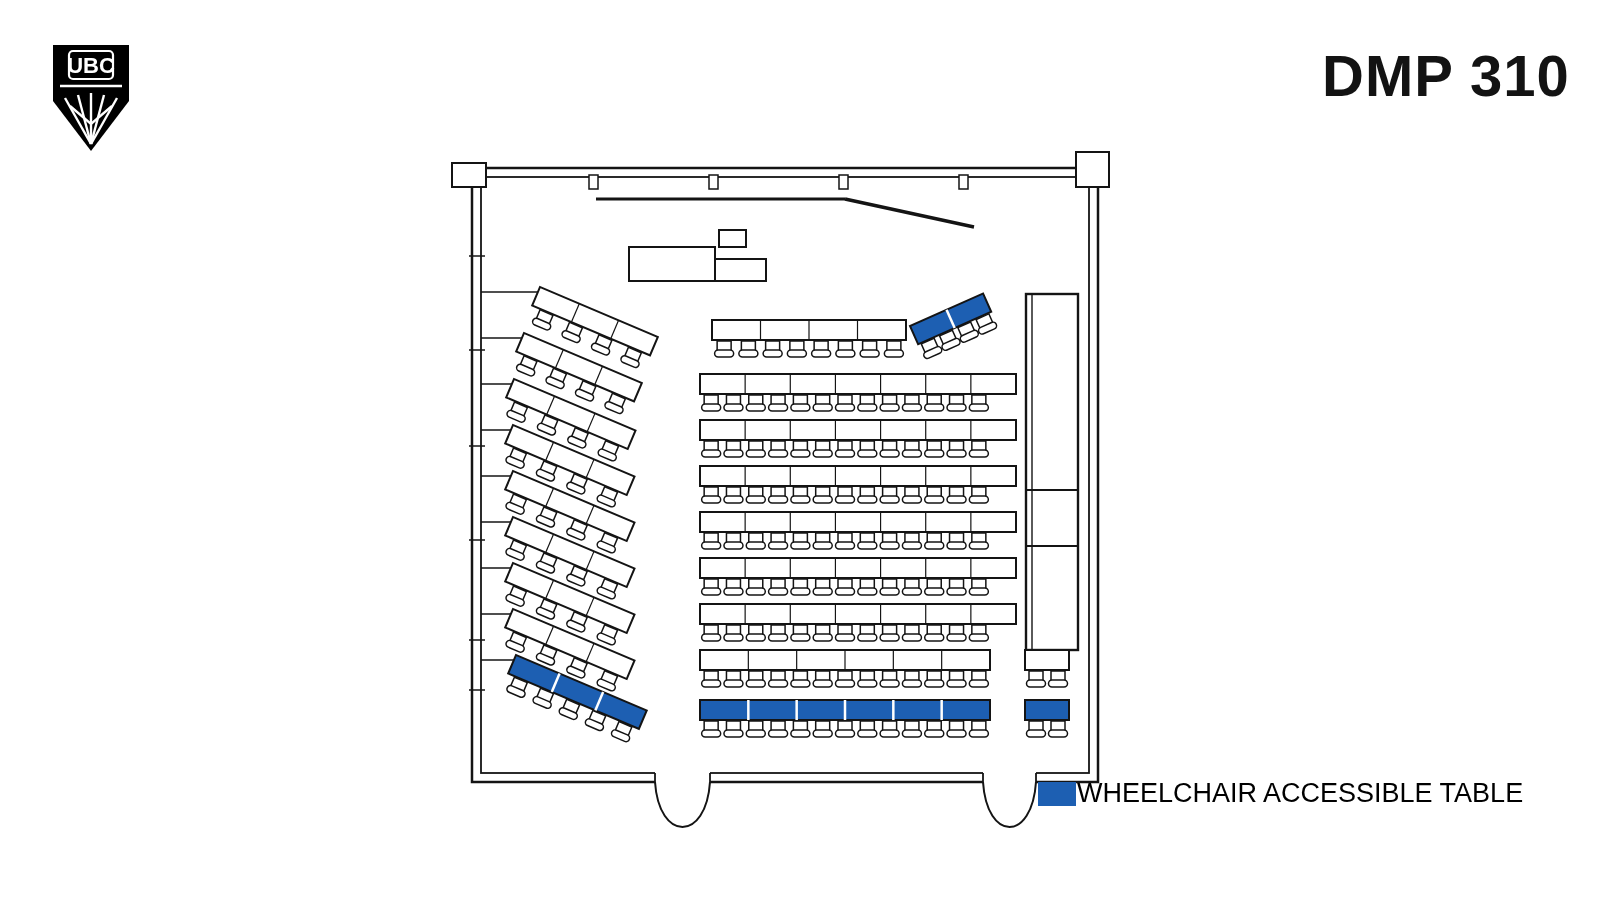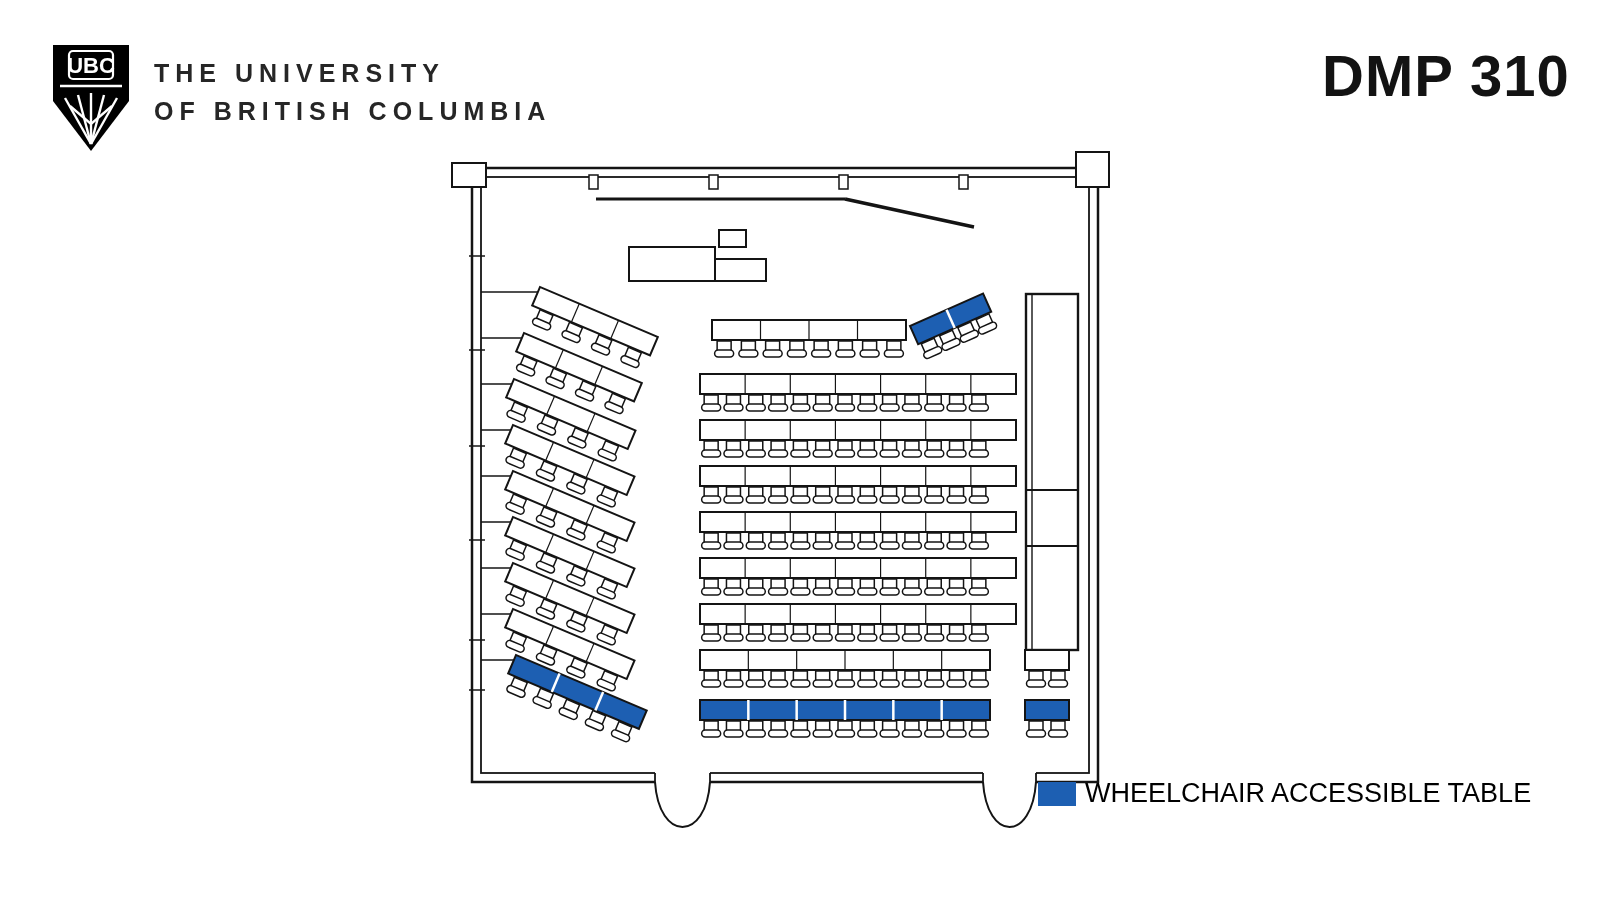--- a/index.html
+++ b/index.html
@@ -1,23 +1,23 @@
 <!DOCTYPE html>
 <html><head>
 <meta charset="utf-8">
 <style>
   * { margin:0; padding:0; box-sizing:border-box; }
   html, body { width:1602px; height:902px; background:#fff; font-family:"Liberation Sans", sans-serif; }
   .page { position:relative; width:1602px; height:902px; overflow:hidden; background:#fff; }
   #floorplan { position:absolute; left:0; top:0; }
-  .header-brand { position:absolute; left:52px; top:44px; display:flex; align-items:flex-start; gap:24px; }
+  .header-brand { position:absolute; left:52px; top:44px; display:flex; align-items:flex-end; gap:12px; }
   .crest { width:78px; height:108px; display:block; }
   .wordmark { margin-top:10px; font-weight:bold; color:#262626; font-size:25px; letter-spacing:6px; line-height:38px; white-space:nowrap; }
   .room-title { position:absolute; left:1322px; top:42px; font-size:58px; font-weight:bold; color:#131313; letter-spacing:1px; white-space:nowrap; }
-  .legend { position:absolute; left:1038px; top:778px; display:flex; align-items:center; gap:9px; }
+  .legend { position:absolute; left:1038px; top:778px; display:flex; align-items:center; gap:1px; }
   .legend .swatch { width:38px; height:24px; display:inline-block; background:#1d5fb2; }
   .legend .label { font-size:27px; color:#000; white-space:nowrap; }
 </style>
 </head>
 <body>
 
 <div class="page">
 
   <svg id="floorplan" width="1602" height="902" viewBox="0 0 1602 902">
       <g>
@@ -833,24 +833,20 @@
       <path d="M8 42 H70" stroke="#fff" stroke-width="2.6"></path>
       <g stroke="#fff" stroke-width="2.4" fill="none">
         <path d="M39 100 L13 54"></path>
         <path d="M39 100 L26 51"></path>
         <path d="M39 100 L39 49"></path>
         <path d="M39 100 L52 51"></path>
         <path d="M39 100 L65 54"></path>
         <path d="M18 62 L39 80 L60 62"></path>
       </g>
     </svg>
-    <div class="wordmark">
-      <div>THE UNIVERSITY</div>
-      <div>OF BRITISH COLUMBIA</div>
-    </div>
   </div>
 
   <div class="room-title">DMP 310</div>
 
   <div class="legend">
     <span class="swatch" style="background-color: rgb(29, 95, 178);"></span>
     <span class="label">WHEELCHAIR ACCESSIBLE TABLE</span>
   </div>
 
 </div>

